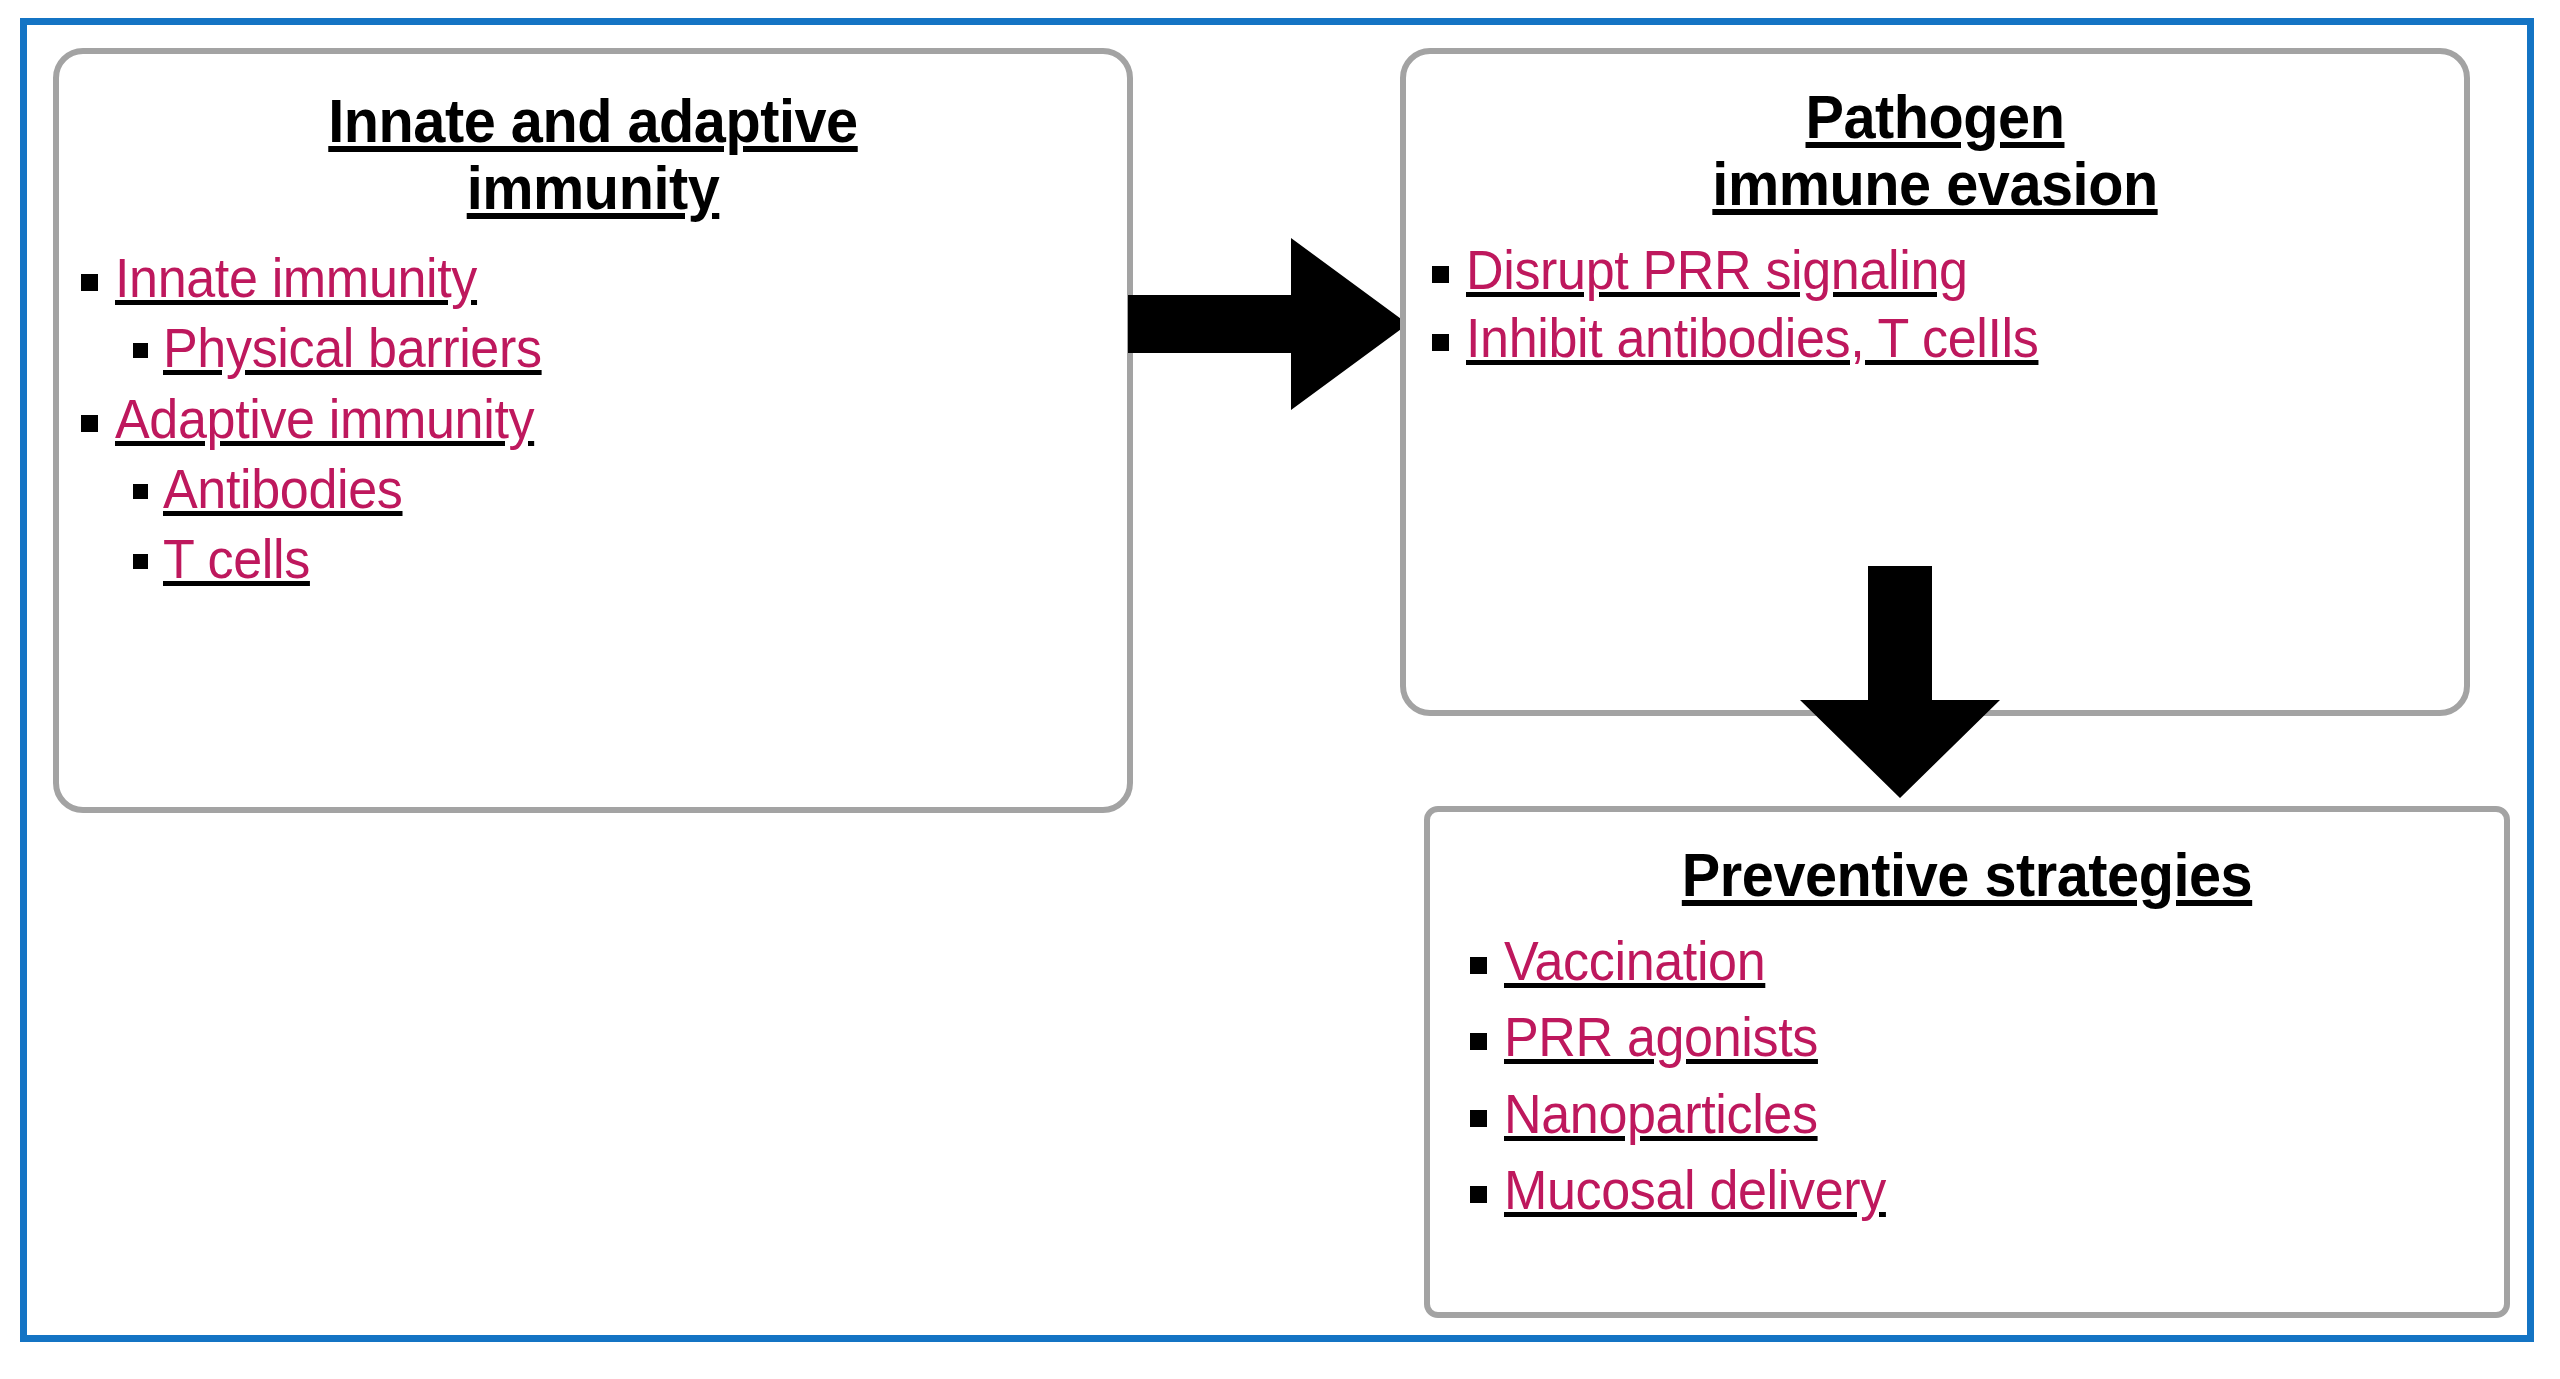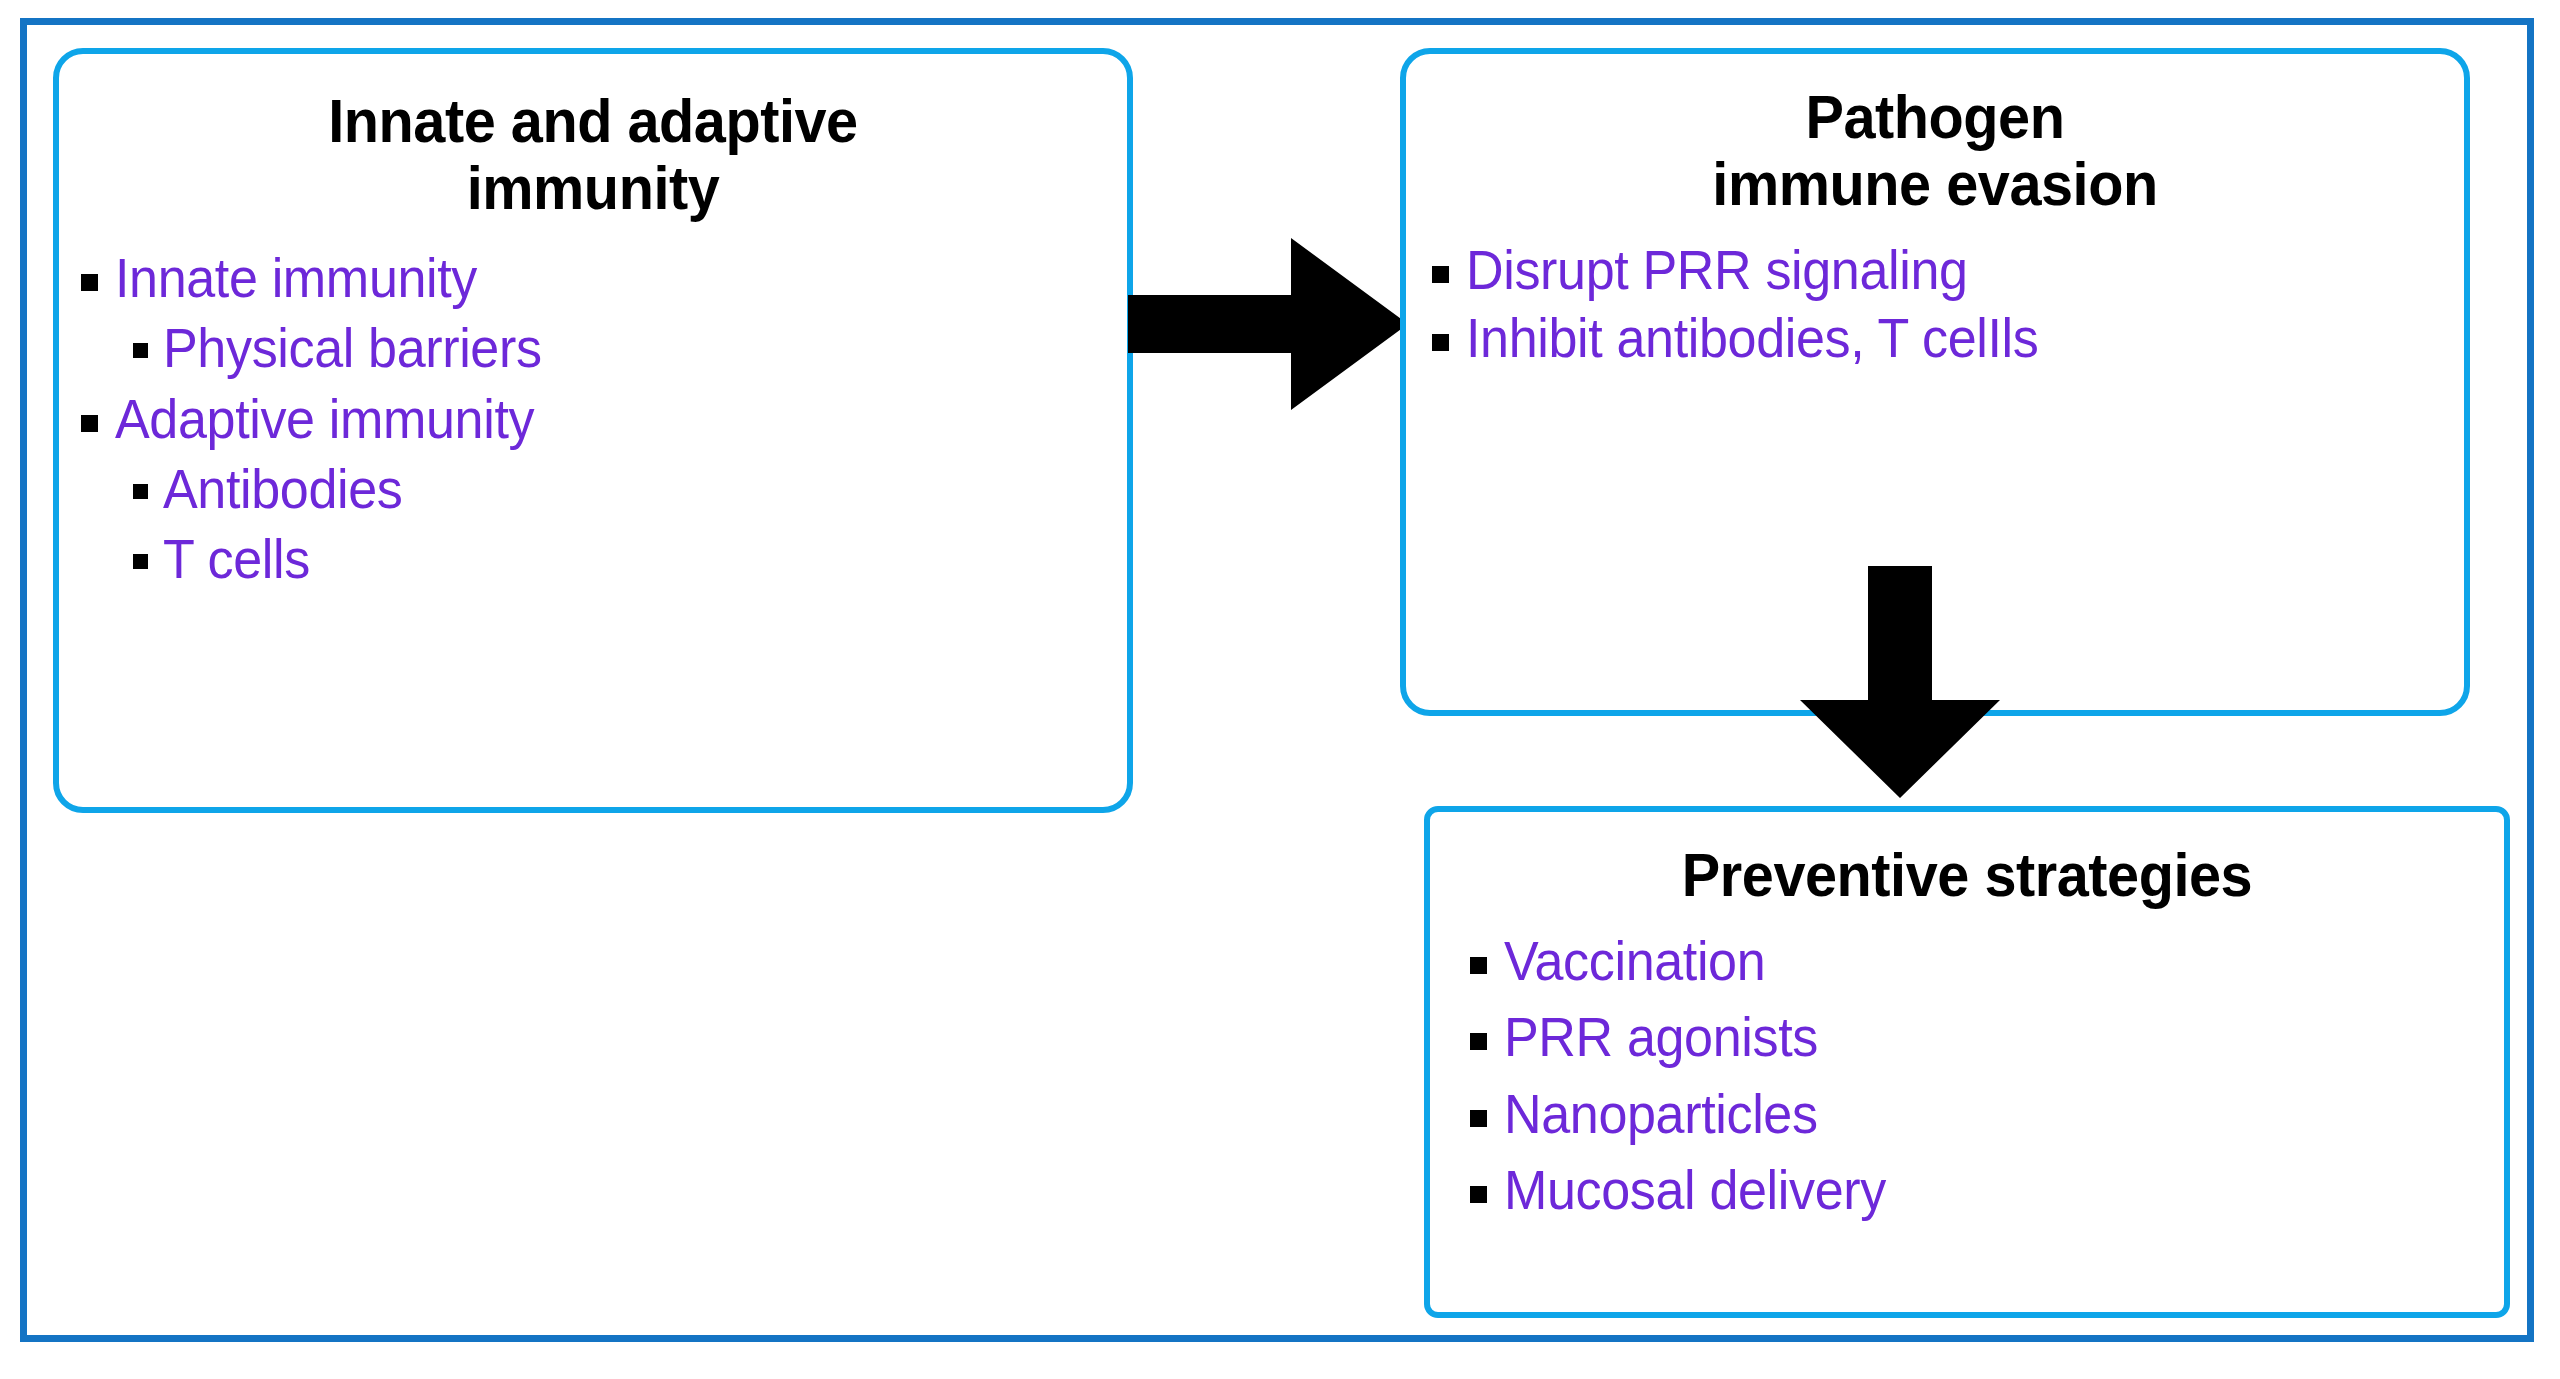--- a/index.html
+++ b/index.html
@@ -27,22 +27,23 @@
     border: 7px solid #1474c4;
     box-sizing: border-box;
     background: #ffffff;
   }
 
   
   .flow-box {
     position: absolute;
     box-sizing: border-box;
     background: #ffffff;
-    border: 6px solid #0ea5e9;
+    border: 6px solid #a3a3a3;
     border-radius: 30px;
+    text-decoration: underline;
   }
 
   #box-immunity      { left: 53px;   top: 48px;  width: 1080px; height: 765px; }
   #box-evasion       { left: 1400px; top: 48px;  width: 1070px; height: 668px; }
   #box-preventive    { left: 1424px; top: 806px; width: 1086px; height: 512px; border-radius: 14px; }
 
   
   .box-title {
     text-align: center;
     font-weight: bold;
@@ -55,21 +56,21 @@
   }
   #box-immunity .box-title   { font-size: 62px; margin: 34px 58px 0 58px; letter-spacing: -0.5px; }
   #box-evasion .box-title    { font-size: 62px; margin: 30px 40px 0 40px; letter-spacing: -0.5px; }
   #box-preventive .box-title { font-size: 62px; margin: 30px 40px 0 40px; letter-spacing: -0.5px; }
 
   
   .bullets {
     list-style: none;
     margin: 0;
     padding: 0;
-    color: #6d28d9;
+    color: #be185d;
   }
   .bullet-row {
     display: flex;
     align-items: flex-start;
     font-size: 56px;
     line-height: 1.06;
     letter-spacing: -0.4px;
   }
   .bullet-mark {
     flex: 0 0 auto;

